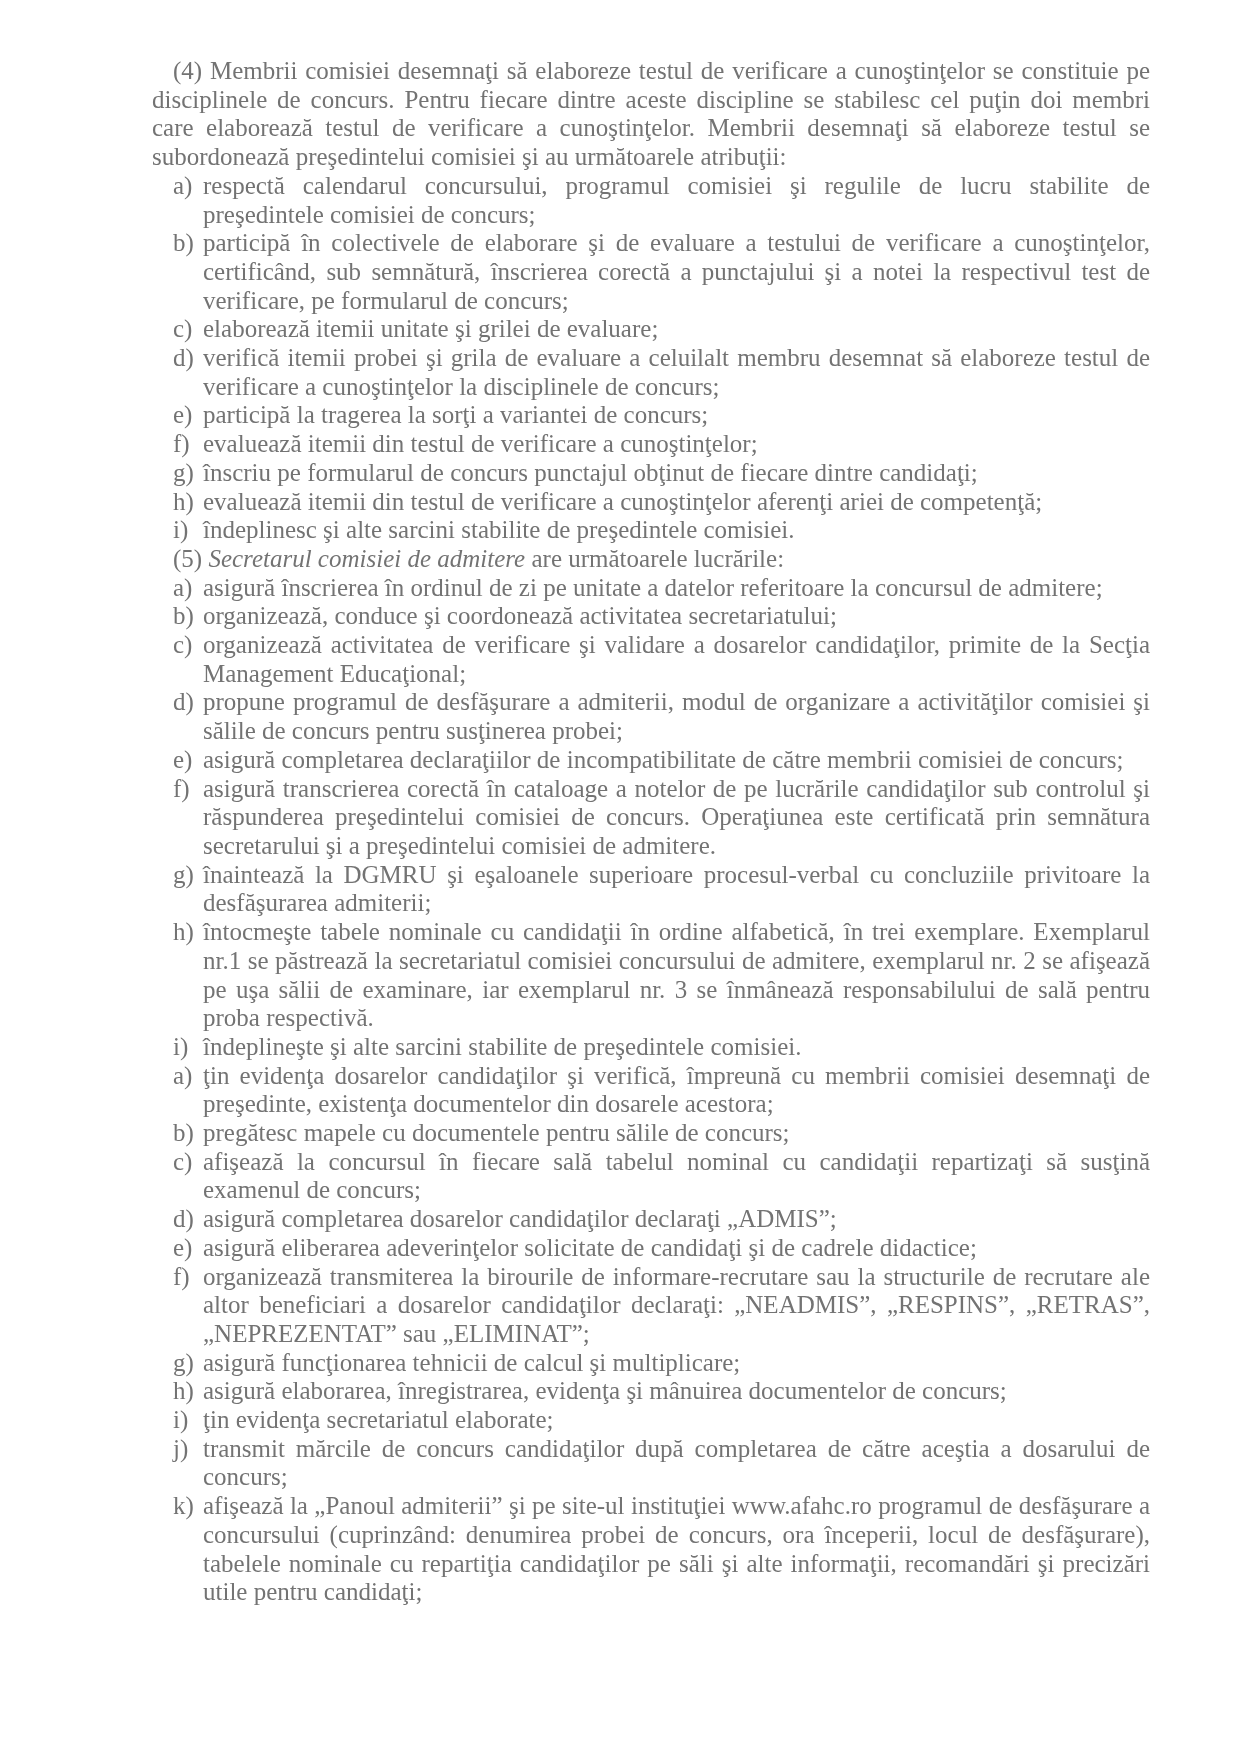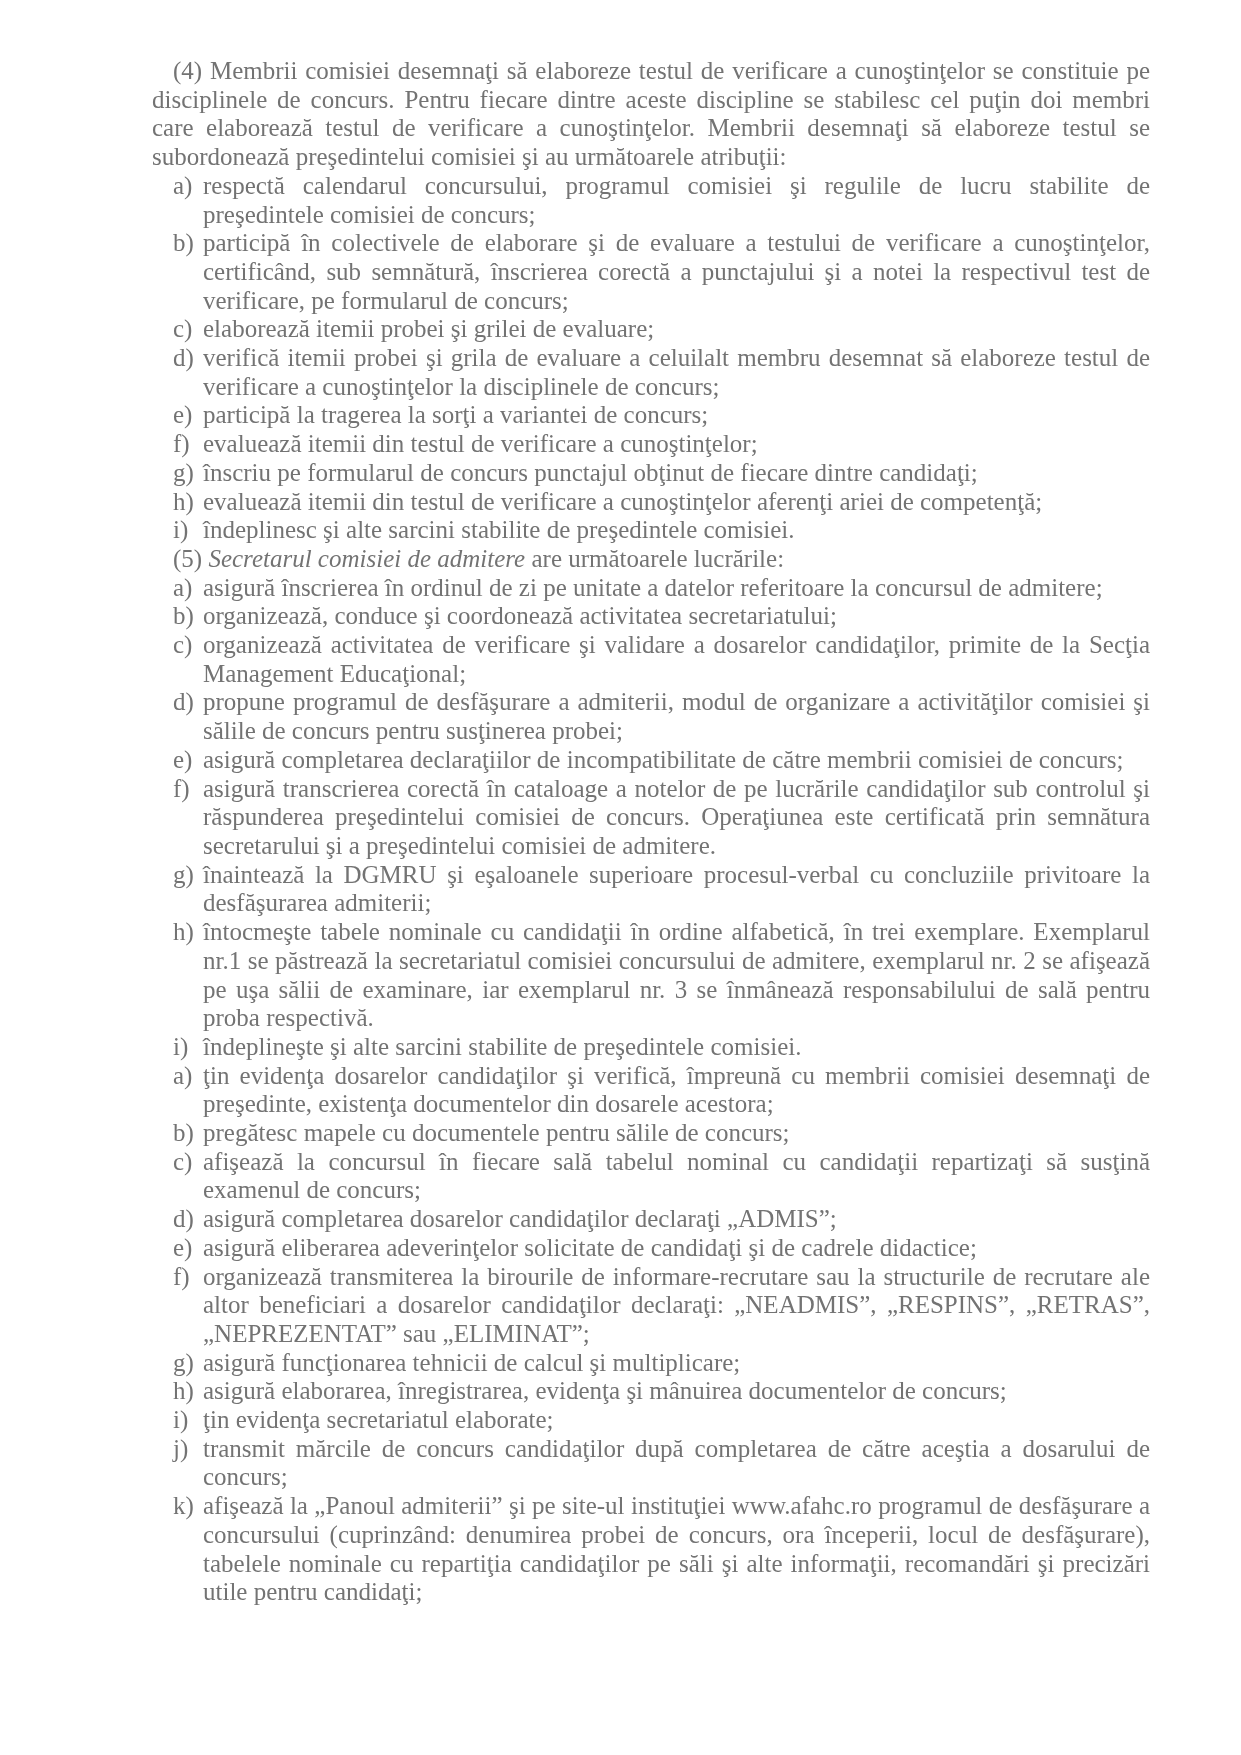--- a/index.html
+++ b/index.html
@@ -57,21 +57,21 @@
     <div class="item">
         <span class="marker">a)</span>
         <span class="itext">respectă calendarul concursului, programul comisiei şi regulile de lucru stabilite de preşedintele comisiei de concurs;</span>
       </div>
     <div class="item">
         <span class="marker">b)</span>
         <span class="itext">participă în colectivele de elaborare şi de evaluare a testului de verificare a cunoştinţelor, certificând, sub semnătură, înscrierea corectă a punctajului şi a notei la respectivul test de verificare, pe formularul de concurs;</span>
       </div>
     <div class="item">
         <span class="marker">c)</span>
-        <span class="itext">elaborează itemii probei şi grilei de evaluare;</span>
+        <span class="itext">elaborează itemii unitate şi grilei de evaluare;</span>
       </div>
     <div class="item">
         <span class="marker">d)</span>
         <span class="itext">verifică itemii probei şi grila de evaluare a celuilalt membru desemnat să elaboreze testul de verificare a cunoştinţelor la disciplinele de concurs;</span>
       </div>
     <div class="item">
         <span class="marker">e)</span>
         <span class="itext">participă la tragerea la sorţi a variantei de concurs;</span>
       </div>
     <div class="item">

